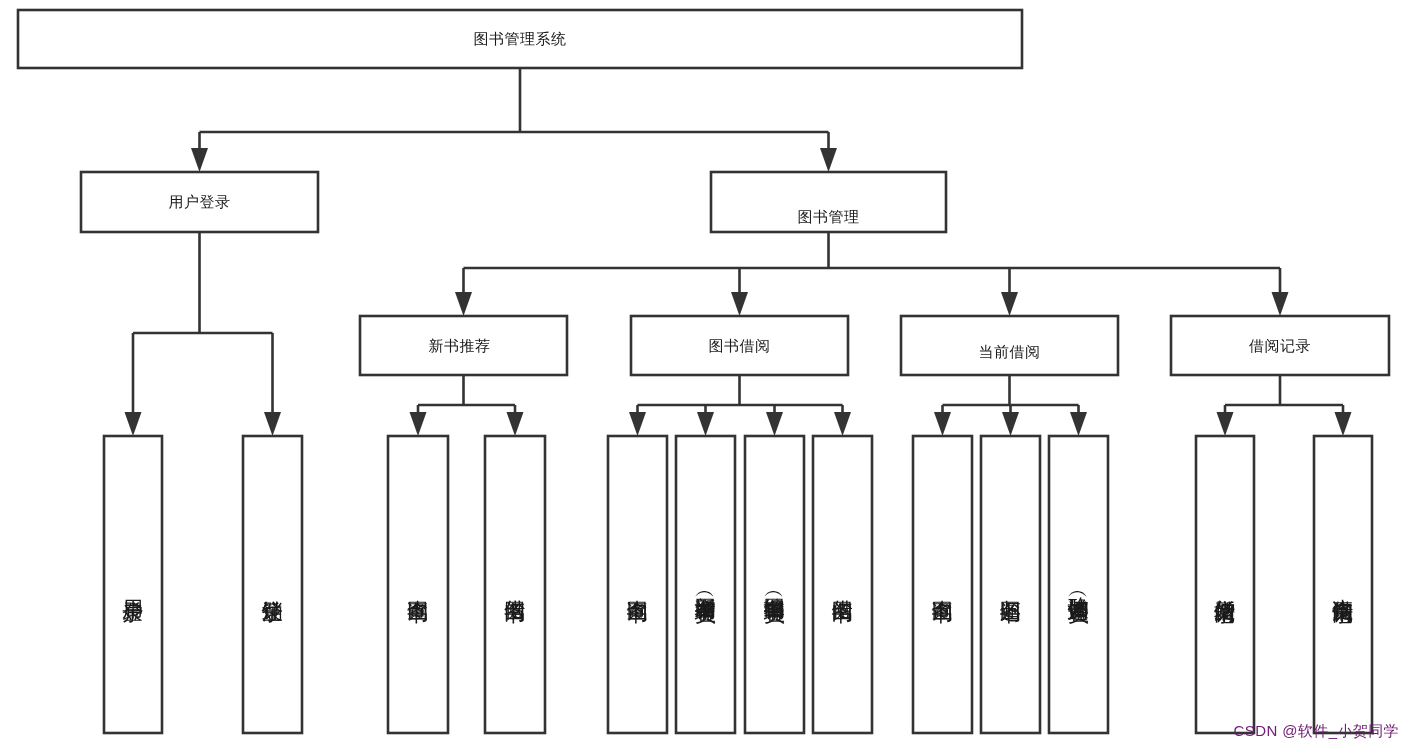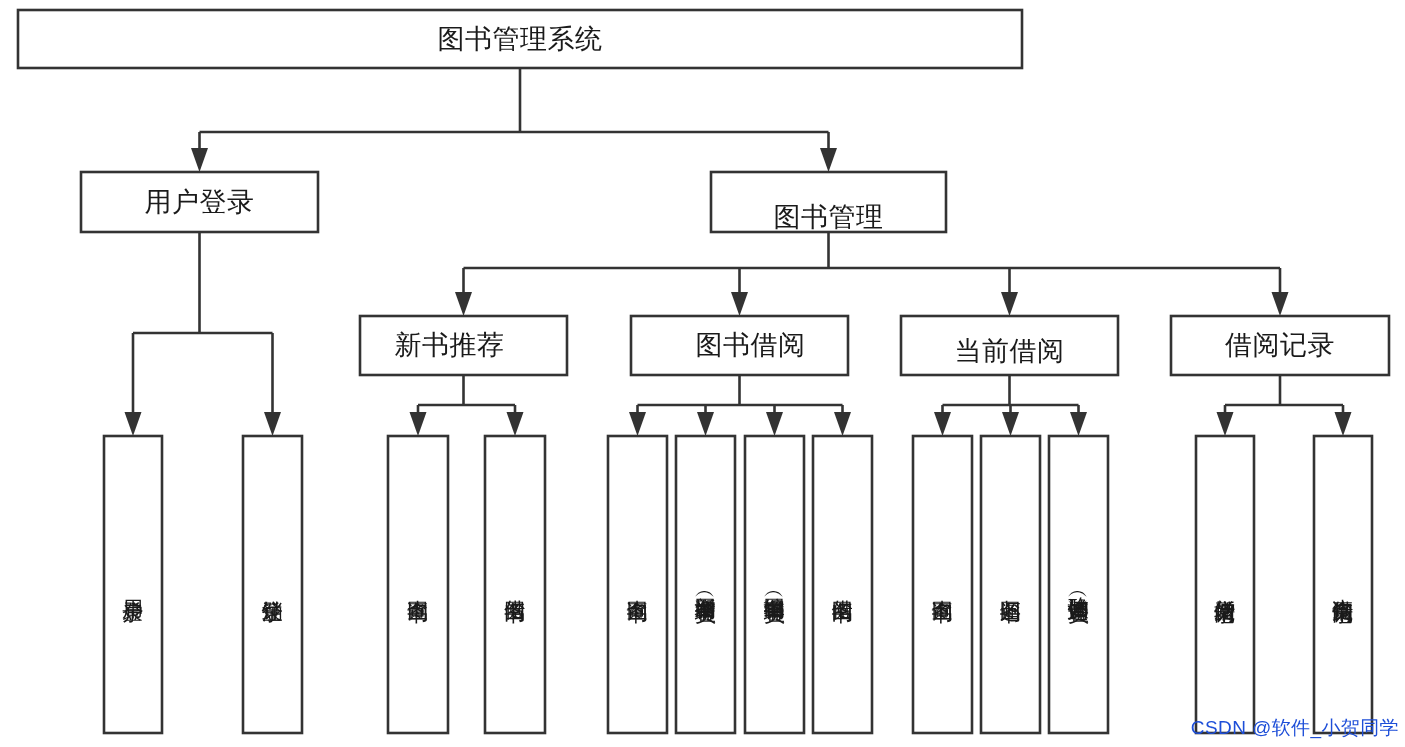--- a/index.html
+++ b/index.html
@@ -38,21 +38,21 @@
   .arrow-head {
     fill: #333333;
     stroke: none;
   }
   .node-label-h {
     position: absolute;
     display: flex;
     align-items: center;
     justify-content: center;
     color: #1a1a1a;
-    font-size: 27px;
+    font-size: 15px;
     line-height: 1.2;
     letter-spacing: 0.5px;
     white-space: nowrap;
     pointer-events: none;
   }
   .node-label-v {
     position: absolute;
     display: flex;
     align-items: center;
     justify-content: center;
@@ -62,22 +62,22 @@
     letter-spacing: 1px;
     writing-mode: vertical-rl;
     text-orientation: upright;
     pointer-events: none;
     overflow: hidden;
   }
   .watermark {
     position: absolute;
     right: 6px;
     bottom: 6px;
-    color: #1d4ed8;
-    font-size: 19px;
+    color: #701a75;
+    font-size: 15px;
     letter-spacing: 0.4px;
     white-space: nowrap;
     pointer-events: none;
   }
 </style>
 </head>
 <body>
 
 <div id="canvas">
   <svg class="diagram" viewBox="0 0 1405 747">
@@ -155,22 +155,22 @@
         <rect x="981" y="436" width="59" height="297" class="node-box"></rect>
         <rect x="1049" y="436" width="59" height="297" class="node-box"></rect>
         <rect x="1196" y="436" width="58" height="297" class="node-box"></rect>
         <rect x="1314" y="436" width="58" height="297" class="node-box"></rect>
       </g>
   </svg>
   <div id="label-layer">
       <div class="node-label-h" style="left: 18px; top: 10px; width: 1004px; height: 58px;">图书管理系统</div>
       <div class="node-label-h" style="left: 81px; top: 172px; width: 237px; height: 60px;">用户登录</div>
       <div class="node-label-h" style="left: 711px; top: 172px; width: 235px; height: 60px; margin-top: 15px;">图书管理</div>
-      <div class="node-label-h" style="left: 346px; top: 316px; width: 207px; height: 59px;">新书推荐</div>
-      <div class="node-label-h" style="left: 631px; top: 316px; width: 217px; height: 59px; padding-left: 11px;">图书借阅</div>
+      <div class="node-label-h" style="left: 356px; top: 316px; width: 207px; height: 59px;">新书推荐</div>
+      <div class="node-label-h" style="left: 631px; top: 316px; width: 217px; height: 59px;">图书借阅</div>
       <div class="node-label-h" style="left: 901px; top: 316px; width: 217px; height: 71px;">当前借阅</div>
       <div class="node-label-h" style="left: 1171px; top: 316px; width: 218px; height: 59px;">借阅记录</div>
       <div class="node-label-v" style="left: 104px; top: 436px; width: 58px; height: 297px;">用户登录</div>
       <div class="node-label-v" style="left: 243px; top: 436px; width: 59px; height: 297px;">注销登录</div>
       <div class="node-label-v" style="left: 388px; top: 436px; width: 60px; height: 297px;">查询图书</div>
       <div class="node-label-v" style="left: 485px; top: 436px; width: 60px; height: 297px;">借阅图书</div>
       <div class="node-label-v" style="left: 608px; top: 436px; width: 59px; height: 297px;">查询图书</div>
       <div class="node-label-v" style="left: 676px; top: 436px; width: 59px; height: 297px;">新增图书（管理员）</div>
       <div class="node-label-v" style="left: 745px; top: 436px; width: 59px; height: 297px;">编辑图书（管理员）</div>
       <div class="node-label-v" style="left: 813px; top: 436px; width: 59px; height: 297px;">借阅图书</div>

